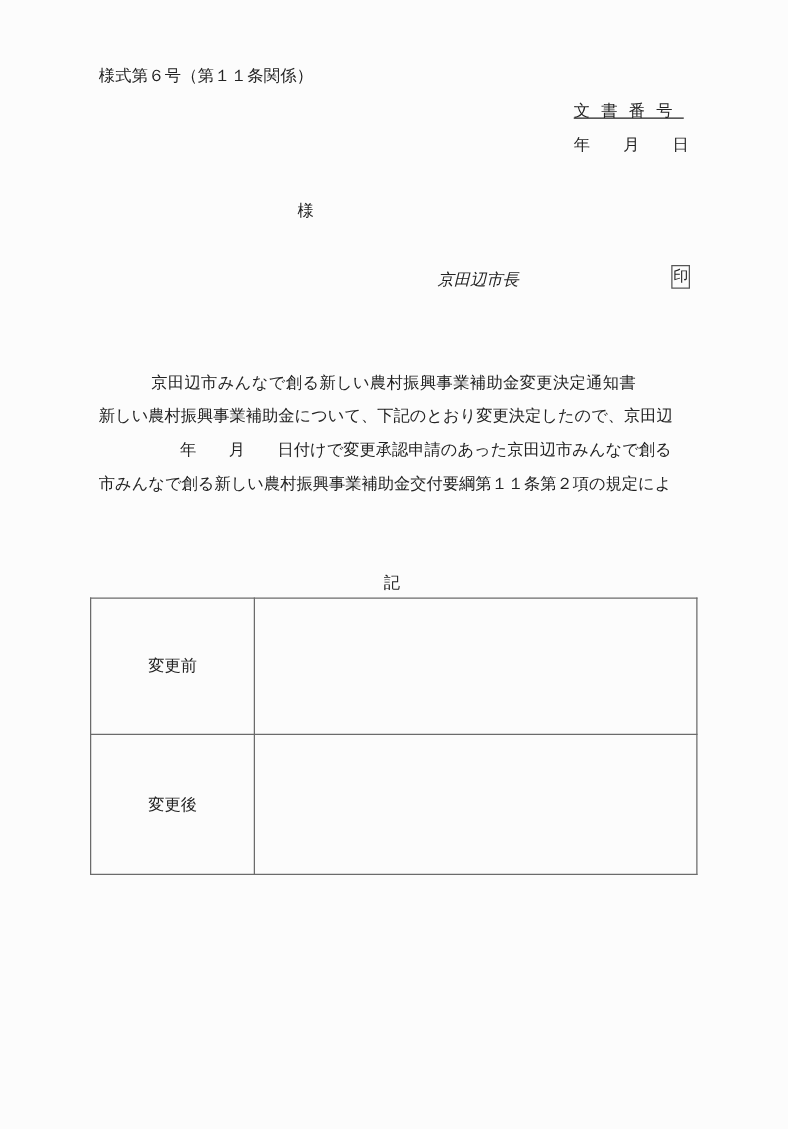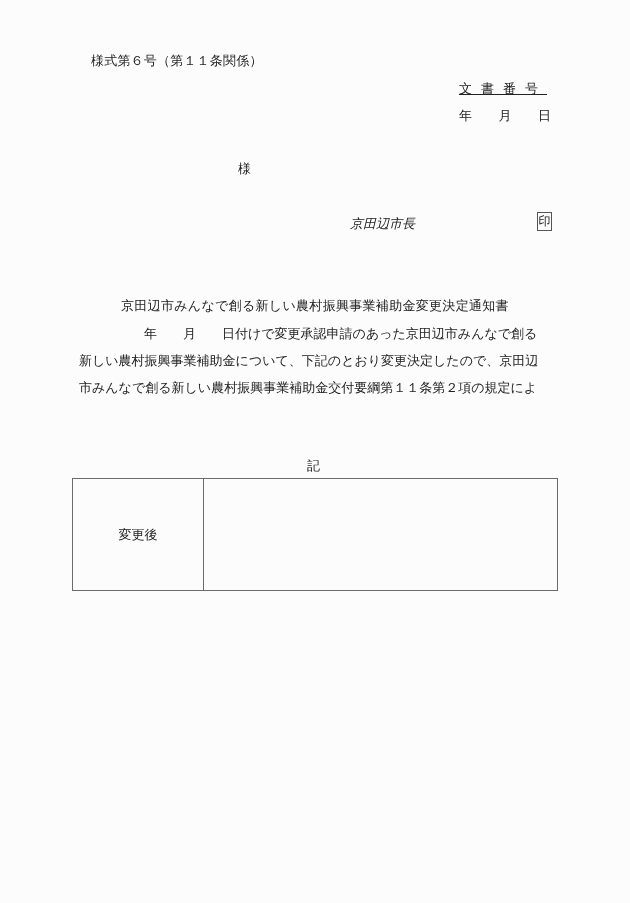--- a/index.html
+++ b/index.html
@@ -10,21 +10,21 @@
     body {
       width: 630px;
       height: 903px;
       position: relative;
       overflow: hidden;
       font-family: "DejaVu Serif", "Liberation Serif", serif;
       color: #222;
       font-size: 13px;
     }
     .abs { position: absolute; white-space: nowrap; }
-    #form-number { left: 79px; top: 52px; letter-spacing: 0.2px; margin-left: 12px; }
+    #form-number { left: 79px; top: 52px; letter-spacing: 0.2px; }
     #doc-number { left: 459px; top: 80px; letter-spacing: 9px; text-decoration: underline; }
     #date-line { left: 459px; top: 107px; width: 92px; display: flex; justify-content: space-between; }
     #recipient { left: 238px; top: 160px; }
     #issuer { left: 350px; top: 215px; font-style: italic; }
     #seal {
       left: 537px; top: 212px;
       width: 13px; height: 17px;
       border: 1px solid #555;
       font-size: 12px;
       line-height: 17px;
@@ -73,27 +73,31 @@
 
 <div class="abs" id="recipient">様</div>
 
 <div class="abs" id="issuer">京田辺市長</div>
 
 <div class="abs" id="seal">印</div>
 
 <div class="abs" id="doc-title">京田辺市みんなで創る新しい農村振興事業補助金変更決定通知書</div>
 
 <div class="abs" id="body-text">
+  <span class="line">新しい農村振興事業補助金について、下記のとおり変更決定したので、京田辺</span>
   <span class="line">　　　　　年　　月　　日付けで変更承認申請のあった京田辺市みんなで創る</span>
-  <span class="line">新しい農村振興事業補助金について、下記のとおり変更決定したので、京田辺</span>
   <span class="line">市みんなで創る新しい農村振興事業補助金交付要綱第１１条第２項の規定によ</span>
 </div>
 
 <div class="abs" id="ki">記</div>
 
 <table id="record-table">
   <tbody>
+      <tr class="row-before">
+    <td class="label">変更前</td>
+    <td></td>
+  </tr>
   <tr class="row-after">
     <td class="label">変更後</td>
     <td></td>
   </tr>
 </tbody>
   </table>
 
 </body></html>

